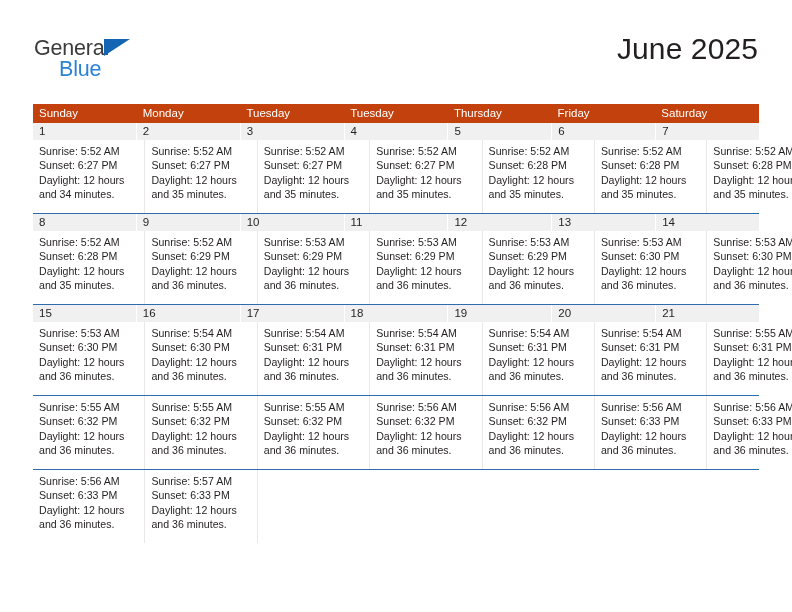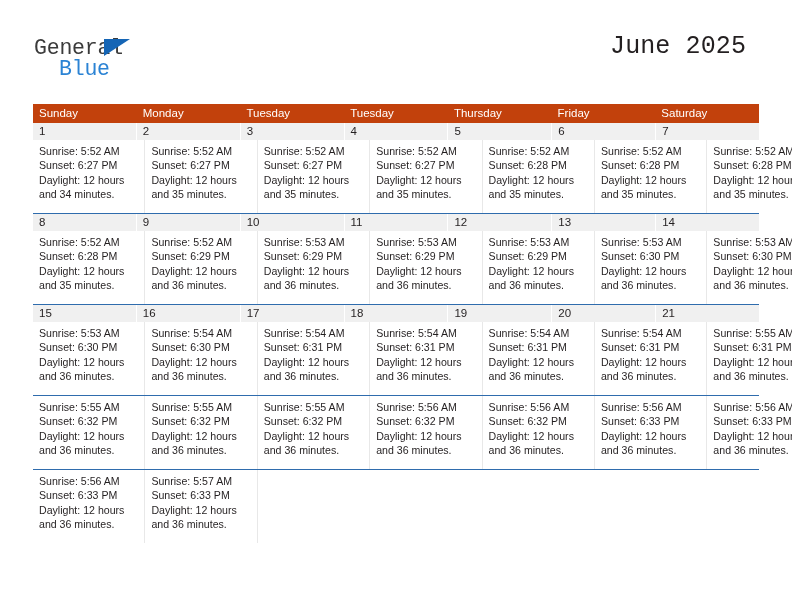--- a/index.html
+++ b/index.html
@@ -14,23 +14,22 @@
   .page {
     position: relative;
     width: 792px;
     height: 612px;
     padding: 0;
   }
 
   
   .header {
     position: absolute;
-    left: 0; right: 12px; top: 0;
+    left: 0; right: 0; top: 0;
     height: 100px;
-    font-family: Liberation Mono, monospace;
   }
   .logo {
     position: absolute;
     left: 34px;
     top: 36px;
     width: 130px;
     height: 48px;
   }
   .logo-general {
     position: absolute;
@@ -56,21 +55,21 @@
     font-size: 21.5px;
     letter-spacing: -0.2px;
     color: #2b83d4;
     line-height: 24px;
     font-weight: 400;
   }
   .title {
     position: absolute;
     right: 34px;
     top: 32px;
-    font-size: 25px;
+    font-size: 30px;
     font-weight: 400;
     color: #231f20;
     letter-spacing: 0.1px;
     text-align: right;
     white-space: nowrap;
   }
   .subtitle {
     position: absolute;
     right: 34px;
     top: 76px;

